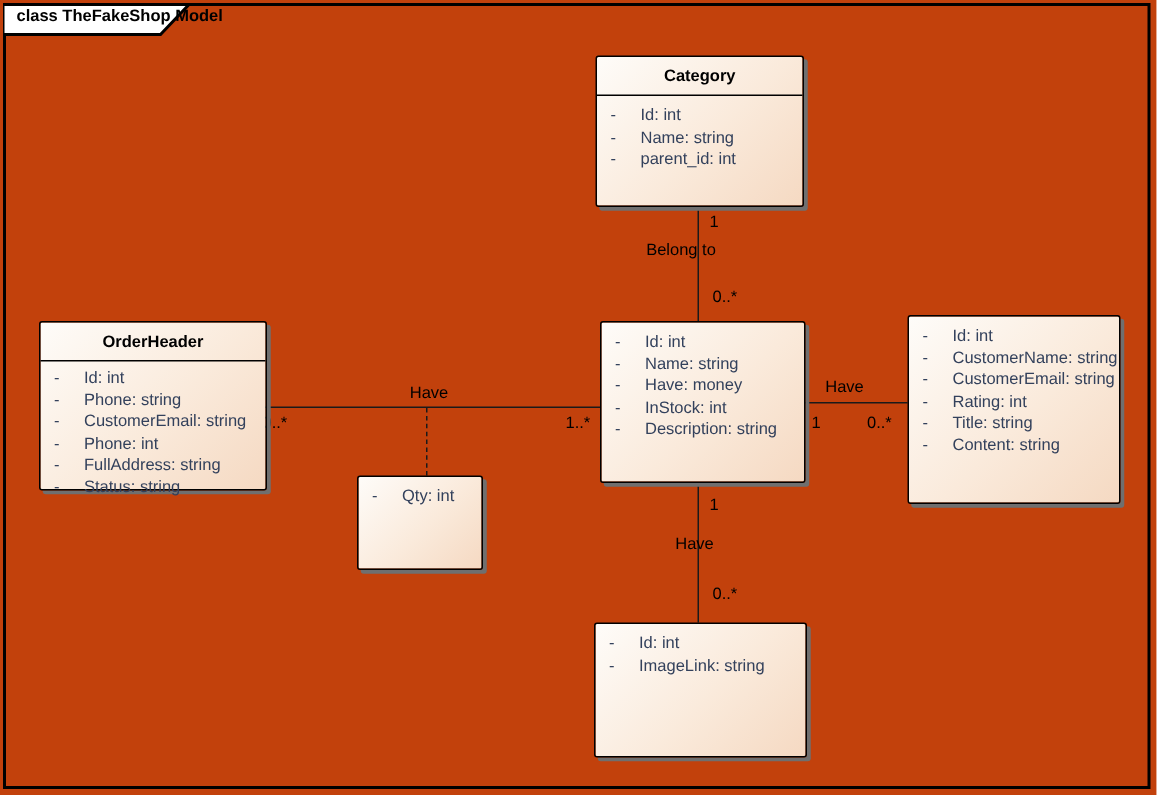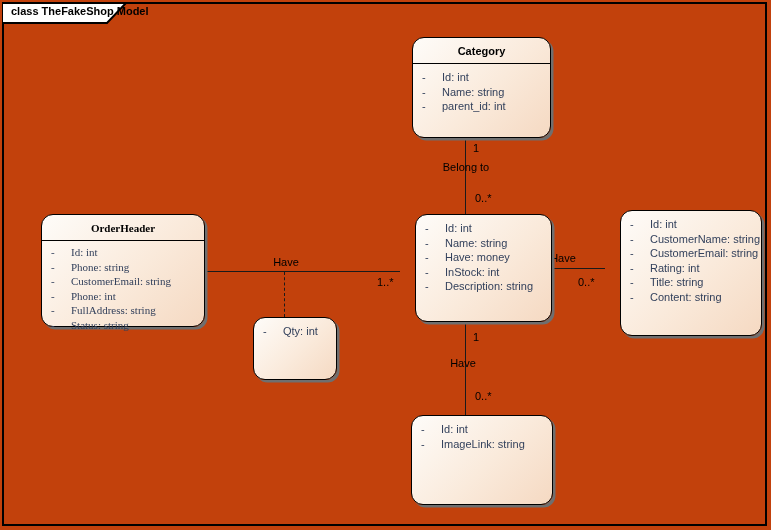--- a/index.html
+++ b/index.html
@@ -16,22 +16,21 @@
   .tab-text {
     position:absolute; left:11px; top:5px; font-size:11px; font-weight:bold;
     color:#000; white-space:nowrap;
   }
   
   .uml-class {
     position:absolute; box-sizing:border-box;
     border:1px solid #000000;
     background:linear-gradient(135deg, #fefcf9 0%, #faeadb 55%, #f5d9c2 100%);
     box-shadow:2.5px 2.5px 0 #6f6f6f;
-    border-radius:12px;
-    margin-left:15px;
+    border-radius:2px;
   }
   .uml-class .hdr {
     height:26px; border-bottom:1px solid #000000; box-sizing:border-box;
     display:flex; align-items:center; justify-content:center;
     font-size:11px; font-weight:bold; color:#000;
   }
   .attrs { padding-top:6px; }
   .attr { display:flex; font-size:11px; color:#33415c; line-height:14.5px; }
   .attr .dash { width:10px; margin-left:9px; }
   .attr .atxt { margin-left:10px; white-space:nowrap; }
@@ -52,21 +51,21 @@
 
   <div class="frame"></div>
 
   <svg class="tab-shape" width="130" height="24">
     <path d="M0,1 H124 L105,21 H0 Z" fill="#ffffff" stroke="#000000" stroke-width="2"></path>
   </svg>
   <div class="tab-text">class TheFakeShop Model</div>
 
   <div class="vline" style="left:465px; top:138px; height:76px;"></div>
   <div class="mult" style="left:473px; top:142px;">1</div>
-  <div class="clabel" style="left:466px; top:161px;">Belong to</div>
+  <div class="clabel" style="left:454px; top:161px;">Belong to</div>
   <div class="mult" style="left:475px; top:192px;">0..*</div>
 
   <div class="hline" style="left:172px; top:271px; width:228px;"></div>
   <div class="clabel" style="left:286px; top:256px;">Have</div>
   <div class="mult" style="left:175px; top:276px;">0..*</div>
   <div class="mult" style="left:377px; top:276px;">1..*</div>
 
   <div class="vdash" style="left:284px; top:272px; height:45px;"></div>
 
   <div class="hline" style="left:537px; top:268px; width:68px;"></div>
@@ -90,21 +89,21 @@
           <span class="dash">-</span>
           <span class="atxt">Name: string</span>
         </div>
       <div class="attr">
           <span class="dash">-</span>
           <span class="atxt">parent_id: int</span>
         </div>
     </div>
   </div>
 
-  <div class="uml-class" style="left:26px; top:214px; width:164px; height:113px;font-family:Liberation Serif, serif;">
+  <div class="uml-class" style="left:26px; top:214px; width:152px; height:113px;">
     <div class="hdr">OrderHeader</div>
     <div class="attrs" style="padding-top:4px;">
       <div class="attr">
           <span class="dash">-</span>
           <span class="atxt">Id: int</span>
         </div>
       <div class="attr">
           <span class="dash">-</span>
           <span class="atxt">Phone: string</span>
         </div>

